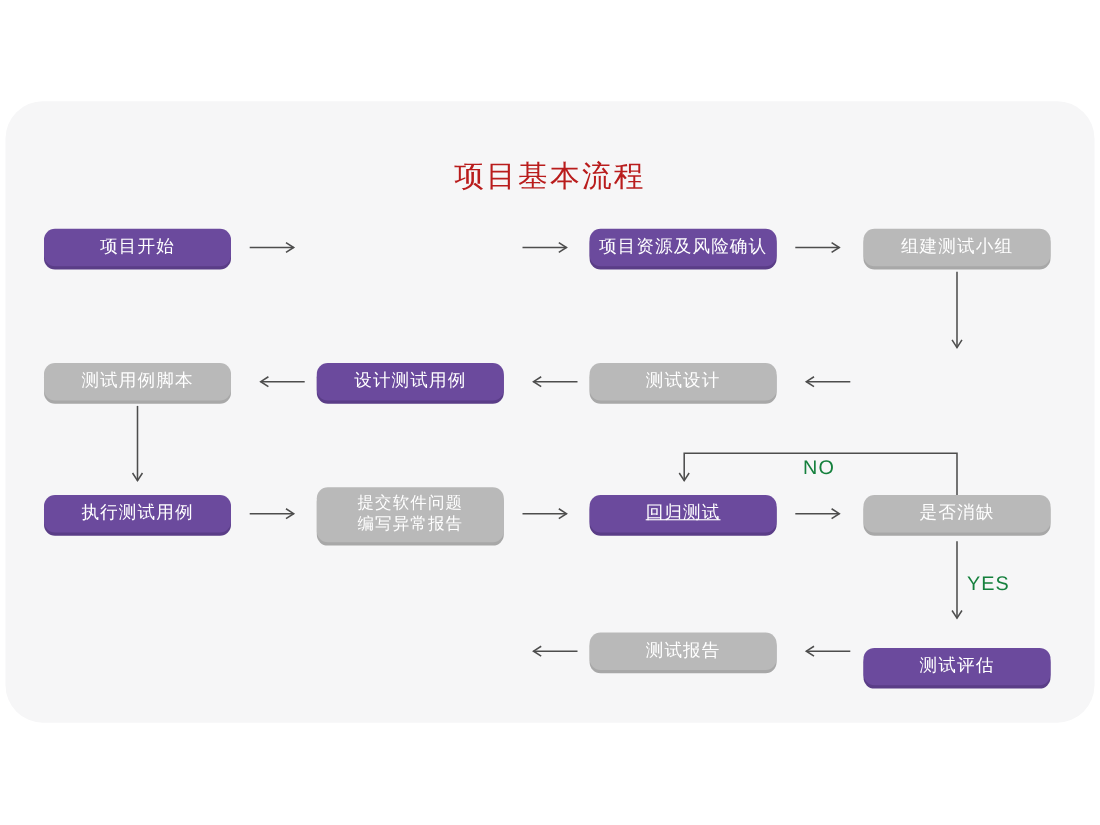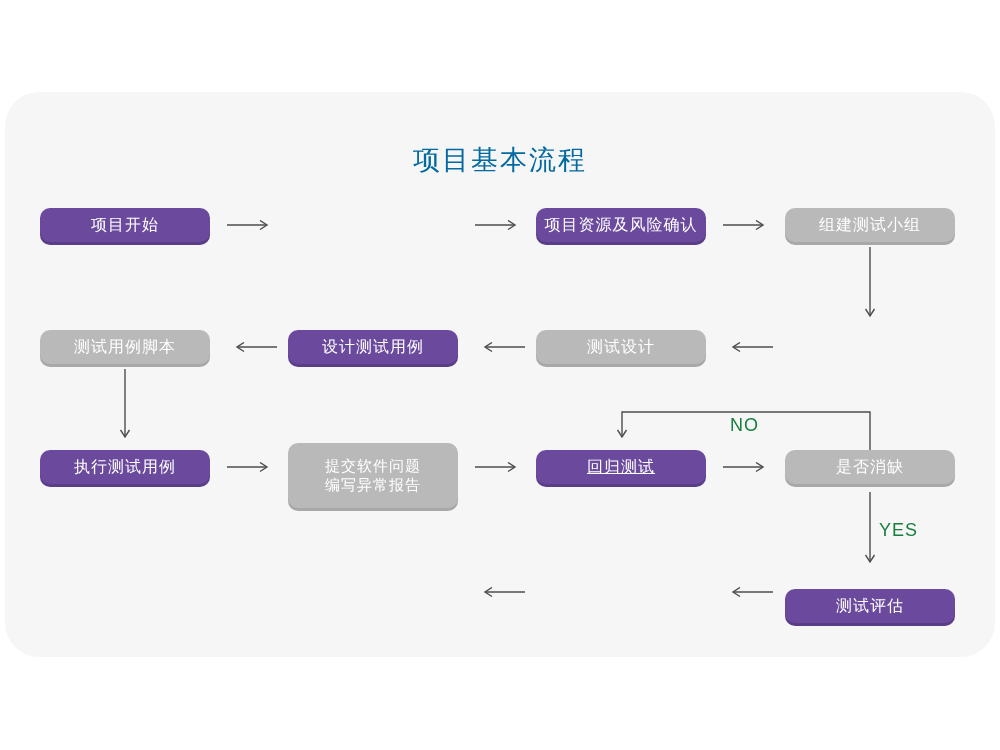--- a/index.html
+++ b/index.html
@@ -6,31 +6,31 @@
   #stage{
     position:relative;width:1000px;height:750px;background:#ffffff;overflow:hidden;
     font-family:"Liberation Sans","DejaVu Sans",sans-serif;
   }
   .card{
     position:absolute;left:5px;top:92px;width:990px;height:565px;
     background:#f6f6f7;border-radius:34px;
   }
   .title{
     position:absolute;left:0;top:142px;width:1000px;text-align:center;
-    font-size:27px;font-weight:500;color:#0369a1;letter-spacing:2px;
+    font-size:27px;font-weight:500;color:#b91c1c;letter-spacing:2px;
   }
   .node{
     position:absolute;width:170px;height:34px;box-sizing:border-box;
     border-radius:10px;display:flex;align-items:center;justify-content:center;
     font-size:16px;color:#ffffff;text-align:center;line-height:1.25;
     white-space:pre-line;letter-spacing:1px;
   }
   .node.primary{background:var(--primary,#6b4a9d);box-shadow:0 3px 0 var(--primary-dark,#5a3d87);}
   .node.secondary{background:var(--secondary,#b9b9b9);box-shadow:0 3px 0 var(--secondary-dark,#a8a8a8);}
-  .node.tall{height:65px;font-size:15px;}
+  .node.tall{height:50px;font-size:15px;}
   .edge-label{
     position:absolute;font-size:18px;color:#15803d;letter-spacing:1px;
   }
   svg.connectors{position:absolute;left:0;top:0;}
 </style>
 </head>
 <body>
 
 <div id="stage">
   <div class="card"></div>
@@ -44,20 +44,21 @@
   <div class="node secondary" style="left:40px;top:330px;">测试用例脚本</div>
   <div class="node primary" style="left:288px;top:330px;">设计测试用例</div>
   <div class="node secondary" style="left:536px;top:330px;">测试设计</div>
 
   <div class="node primary" style="left:40px;top:450px;">执行测试用例</div>
   <div class="node secondary tall" style="left:288px;top:443px;">提交软件问题
 编写异常报告</div>
   <div class="node primary" style="left:536px;top:450px;text-decoration:underline;">回归测试</div>
   <div class="node secondary" style="left:785px;top:450px;">是否消缺</div>
 
+  <div class="node secondary" style="left:536px;top:575px;">测试报告</div>
   <div class="node primary" style="left:785px;top:575px;margin-top:14px;">测试评估</div>
 
   <div class="edge-label" style="left:730px;top:415px;">NO</div>
   <div class="edge-label" style="left:879px;top:520px;">YES</div>
 
   <svg class="connectors" width="1000" height="750" viewBox="0 0 1000 750">
     <defs>
       <marker id="arrow" viewBox="0 0 11 11" refX="8" refY="5.5" markerWidth="11" markerHeight="11" markerUnits="userSpaceOnUse" orient="auto">
         <path d="M1,1 L8,5.5 L1,10" fill="none" stroke="#4d4d4d" stroke-width="1.4"></path>
       </marker>

